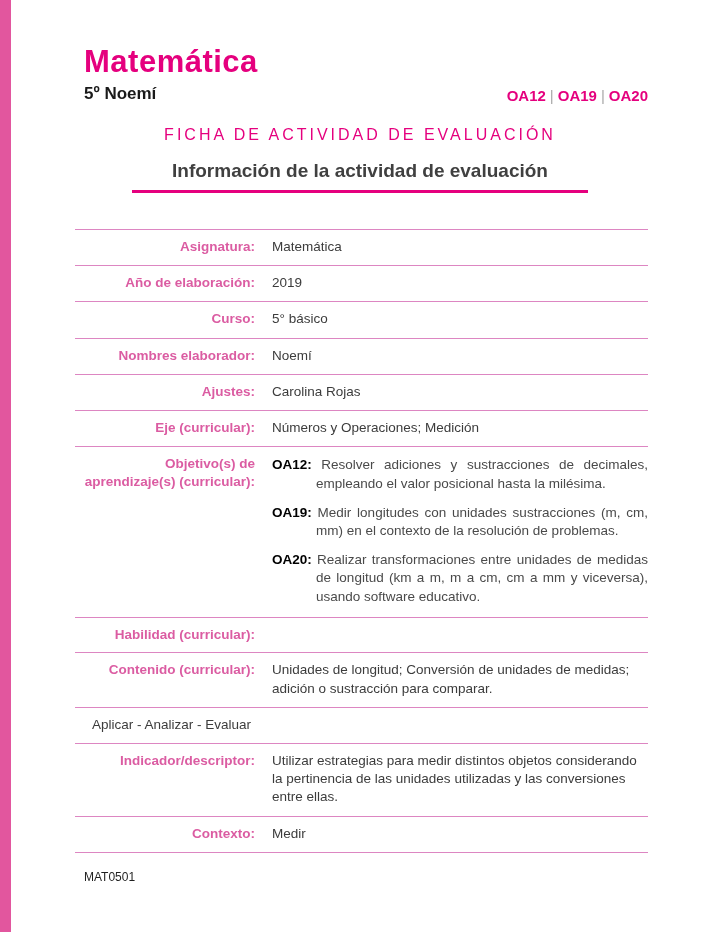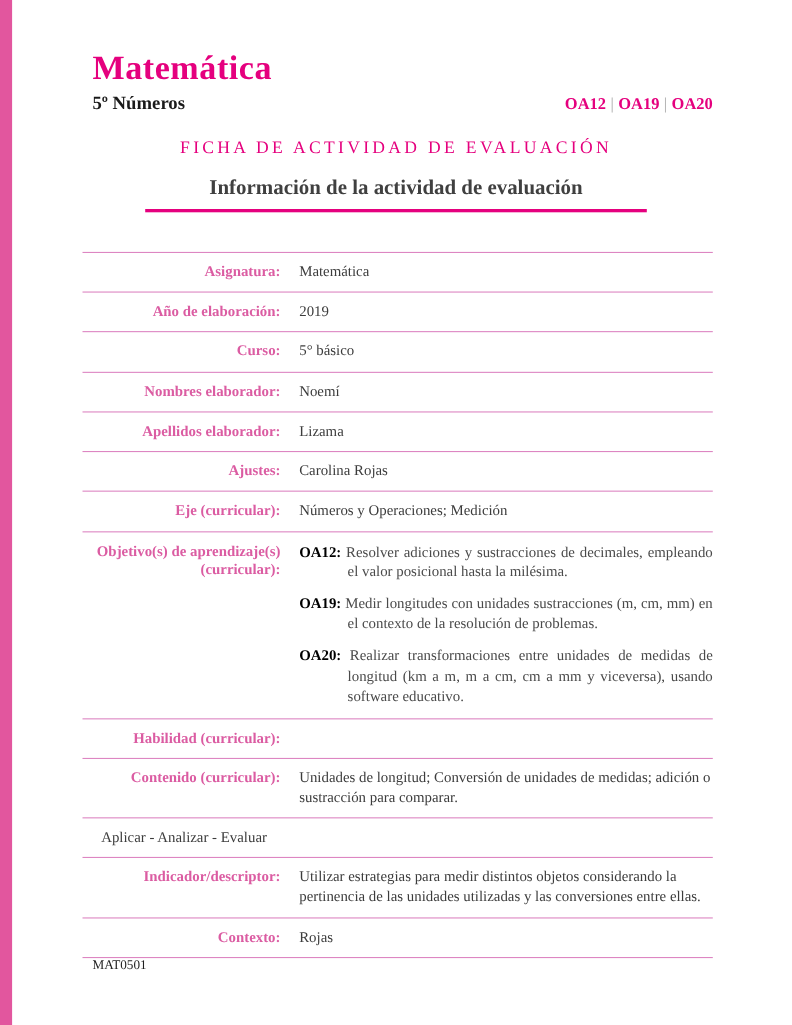--- a/index.html
+++ b/index.html
@@ -8,21 +8,21 @@
     --line:#dd86c2;
     --bar:#e2569e;
     --text:#3c3c3c;
   }
   *{box-sizing:border-box;margin:0;padding:0;}
   html,body{background:#ffffff;}
   body{
     width:720px;height:932px;position:relative;overflow:hidden;
     font-family:"Liberation Sans","DejaVu Sans",sans-serif;
   }
-  .page{position:absolute;inset:0;background:#ffffff;font-family:Liberation Serif, serif;}
+  .page{position:absolute;inset:0;background:#ffffff;}
   .accent-bar{position:absolute;left:0;top:0;width:11px;height:932px;background:var(--bar);}
   .header{position:absolute;left:84px;top:44px;right:72px;}
   .subject-title{color:var(--accent);font-size:31px;font-weight:bold;letter-spacing:.5px;}
   .grade{color:#1a1a1a;font-size:17px;font-weight:bold;margin-top:4px;}
   .oa-tags{position:absolute;right:0;bottom:0;font-size:15px;font-weight:bold;color:var(--accent);white-space:nowrap;}
   .oa-sep{color:#a9a9a9;font-weight:normal;margin:0 4px;}
   .ficha-title{
     position:absolute;left:0;top:126px;width:100%;text-align:center;
     color:var(--accent);font-size:16px;letter-spacing:3px;font-weight:normal;
   }
@@ -62,21 +62,21 @@
   }
 </style>
 </head>
 <body>
 
 <div class="page">
   <div class="accent-bar"></div>
 
   <div class="header">
     <div class="subject-title">Matemática</div>
-    <div class="grade">5º Números</div>
+    <div class="grade">5º Noemí</div>
     <div class="oa-tags"><span class="oa-tag">OA12</span><span class="oa-sep">|</span><span class="oa-tag">OA19</span><span class="oa-sep">|</span><span class="oa-tag">OA20</span></div>
   </div>
 
   <div class="ficha-title">FICHA DE ACTIVIDAD DE EVALUACIÓN</div>
   <div class="section-title">Información de la actividad de evaluación</div>
   <div class="section-underline"></div>
 
   <div class="info-table">
       <div class="row">
         <div class="cell-label">Asignatura:</div>
@@ -86,24 +86,20 @@
         <div class="cell-label">Año de elaboración:</div>
         <div class="cell-value">2019</div>
       </div>
       <div class="row">
         <div class="cell-label">Curso:</div>
         <div class="cell-value">5° básico</div>
       </div>
       <div class="row">
         <div class="cell-label">Nombres elaborador:</div>
         <div class="cell-value">Noemí</div>
-      </div>
-      <div class="row">
-        <div class="cell-label">Apellidos elaborador:</div>
-        <div class="cell-value">Lizama</div>
       </div>
       <div class="row">
         <div class="cell-label">Ajustes:</div>
         <div class="cell-value">Carolina Rojas</div>
       </div>
       <div class="row">
         <div class="cell-label">Eje (curricular):</div>
         <div class="cell-value">Números y Operaciones; Medición</div>
       </div>
       <div class="row row-objectives">
@@ -123,18 +119,18 @@
       </div>
       <div class="row">
         <div class="cell-value">Aplicar - Analizar - Evaluar</div>
       </div>
       <div class="row">
         <div class="cell-label">Indicador/descriptor:</div>
         <div class="cell-value">Utilizar estrategias para medir distintos objetos considerando la pertinencia de las unidades utilizadas y las conversiones entre ellas.</div>
       </div>
       <div class="row">
         <div class="cell-label">Contexto:</div>
-        <div class="cell-value">Rojas</div>
+        <div class="cell-value">Medir</div>
       </div>
     </div>
 
   <div class="footer-code">MAT0501</div>
 </div>
 
 </body></html>

